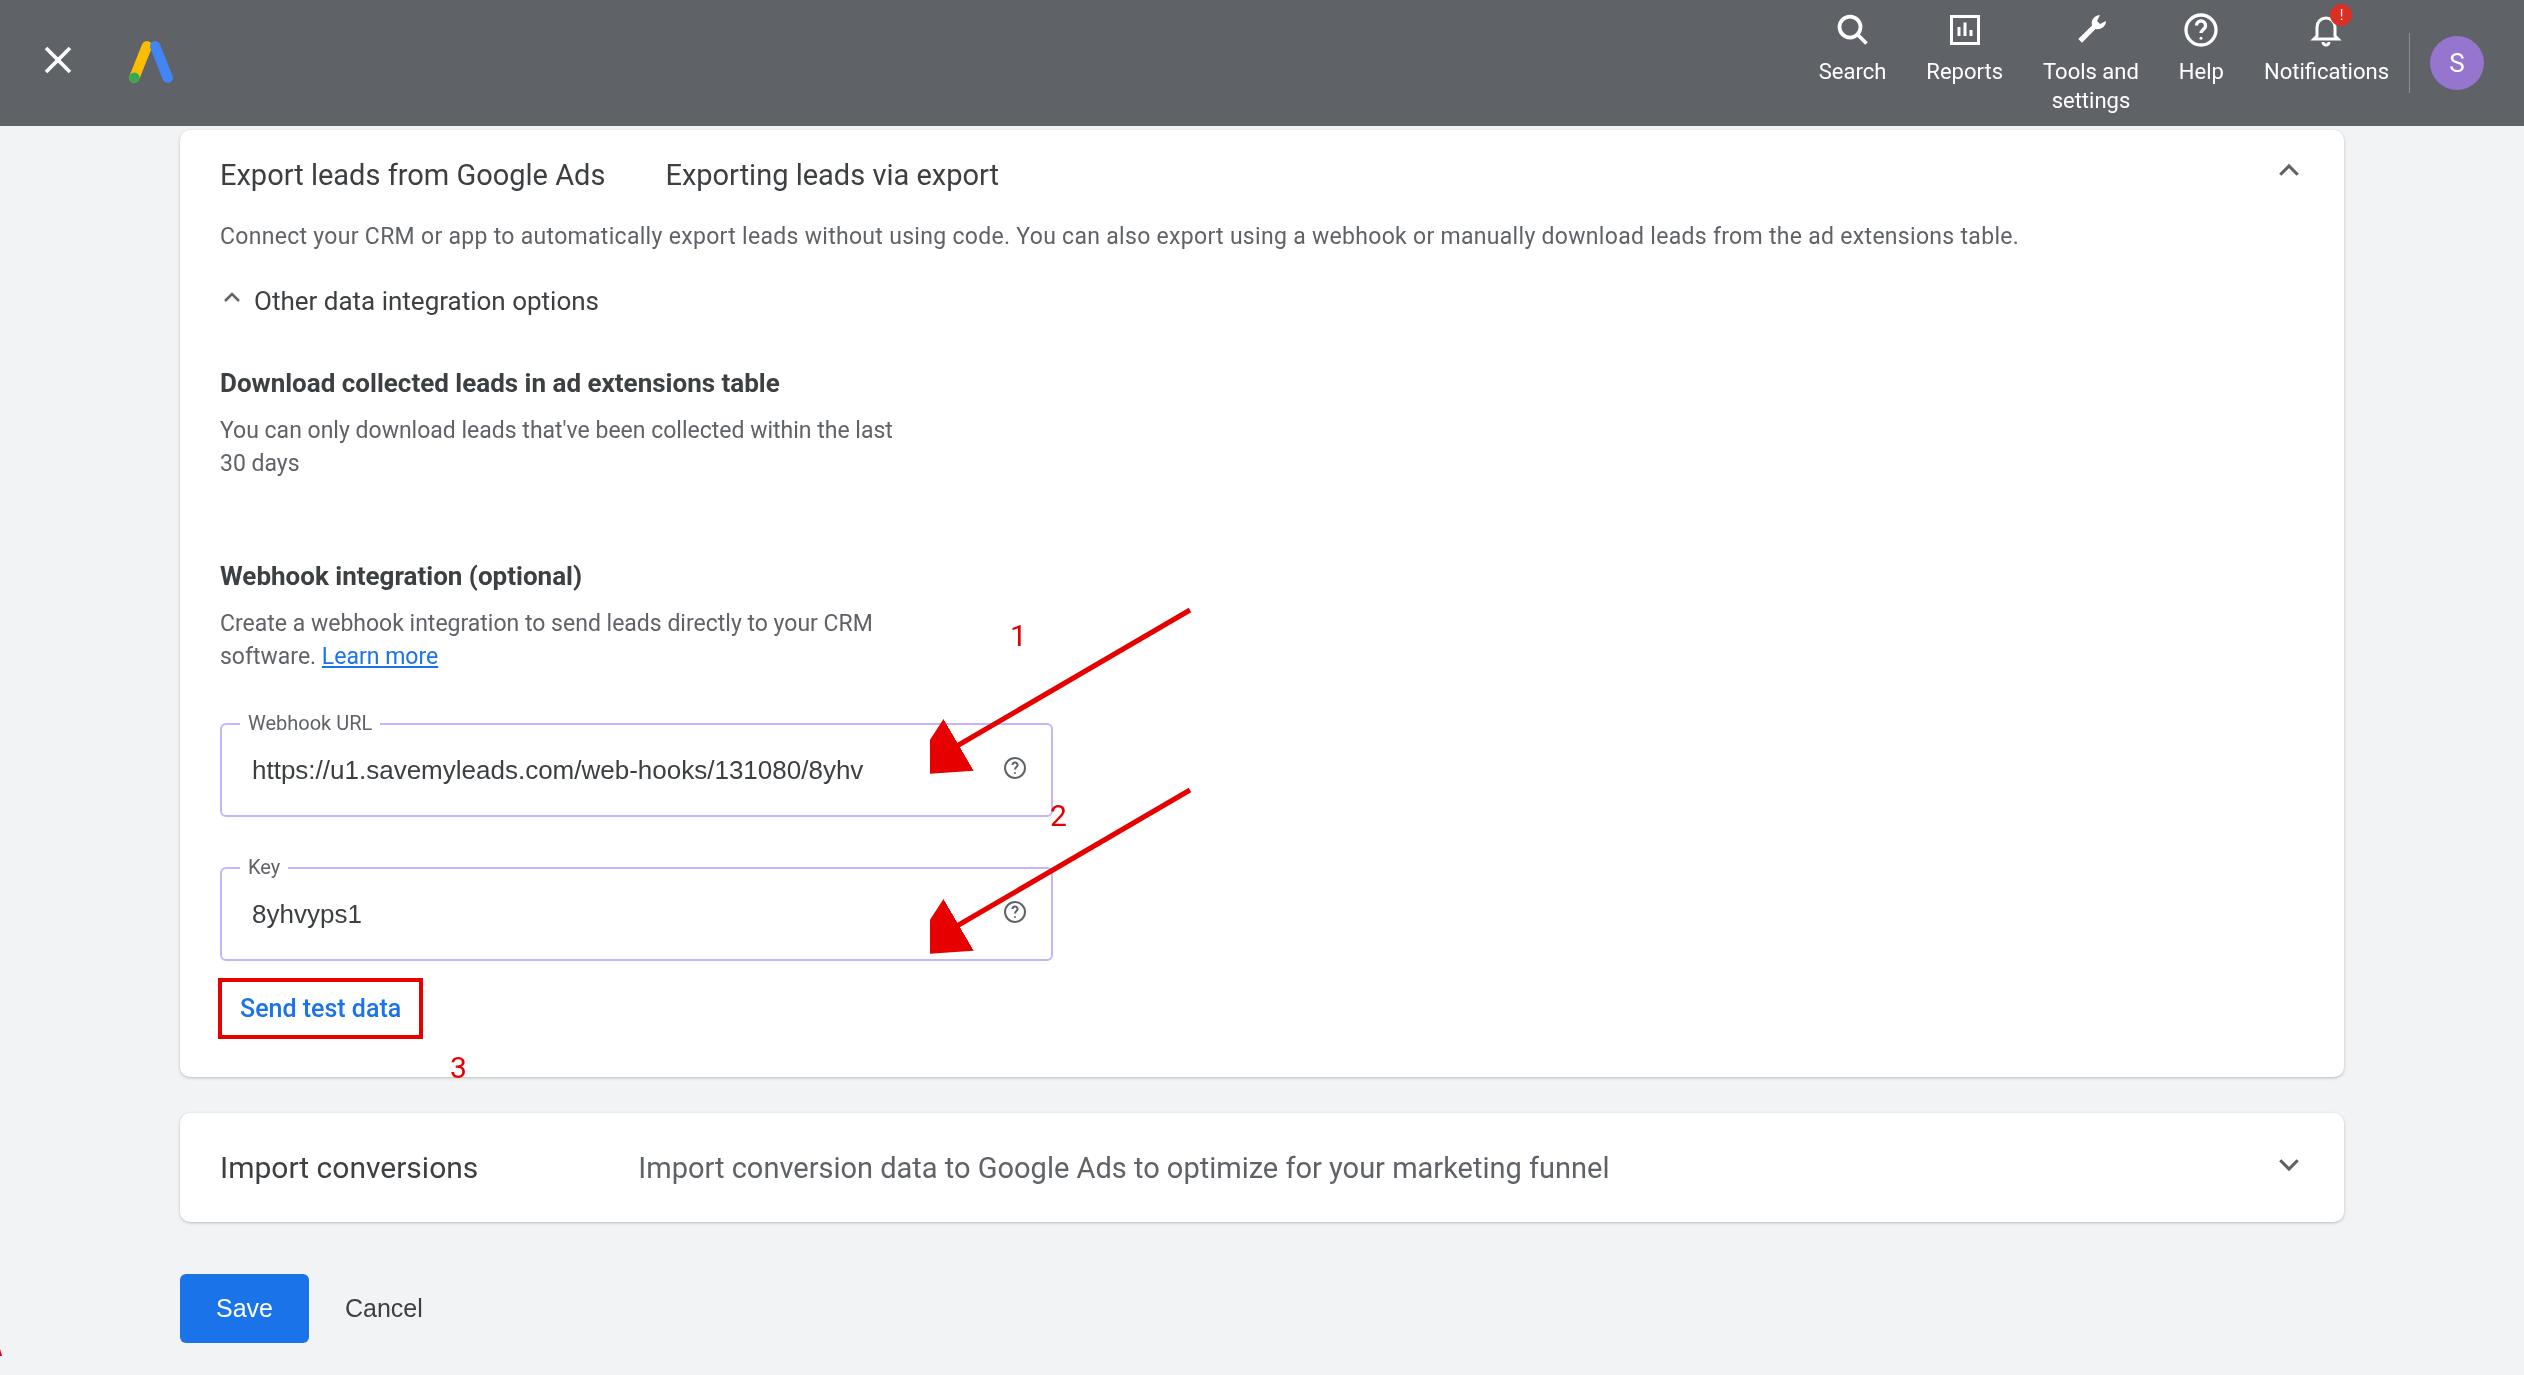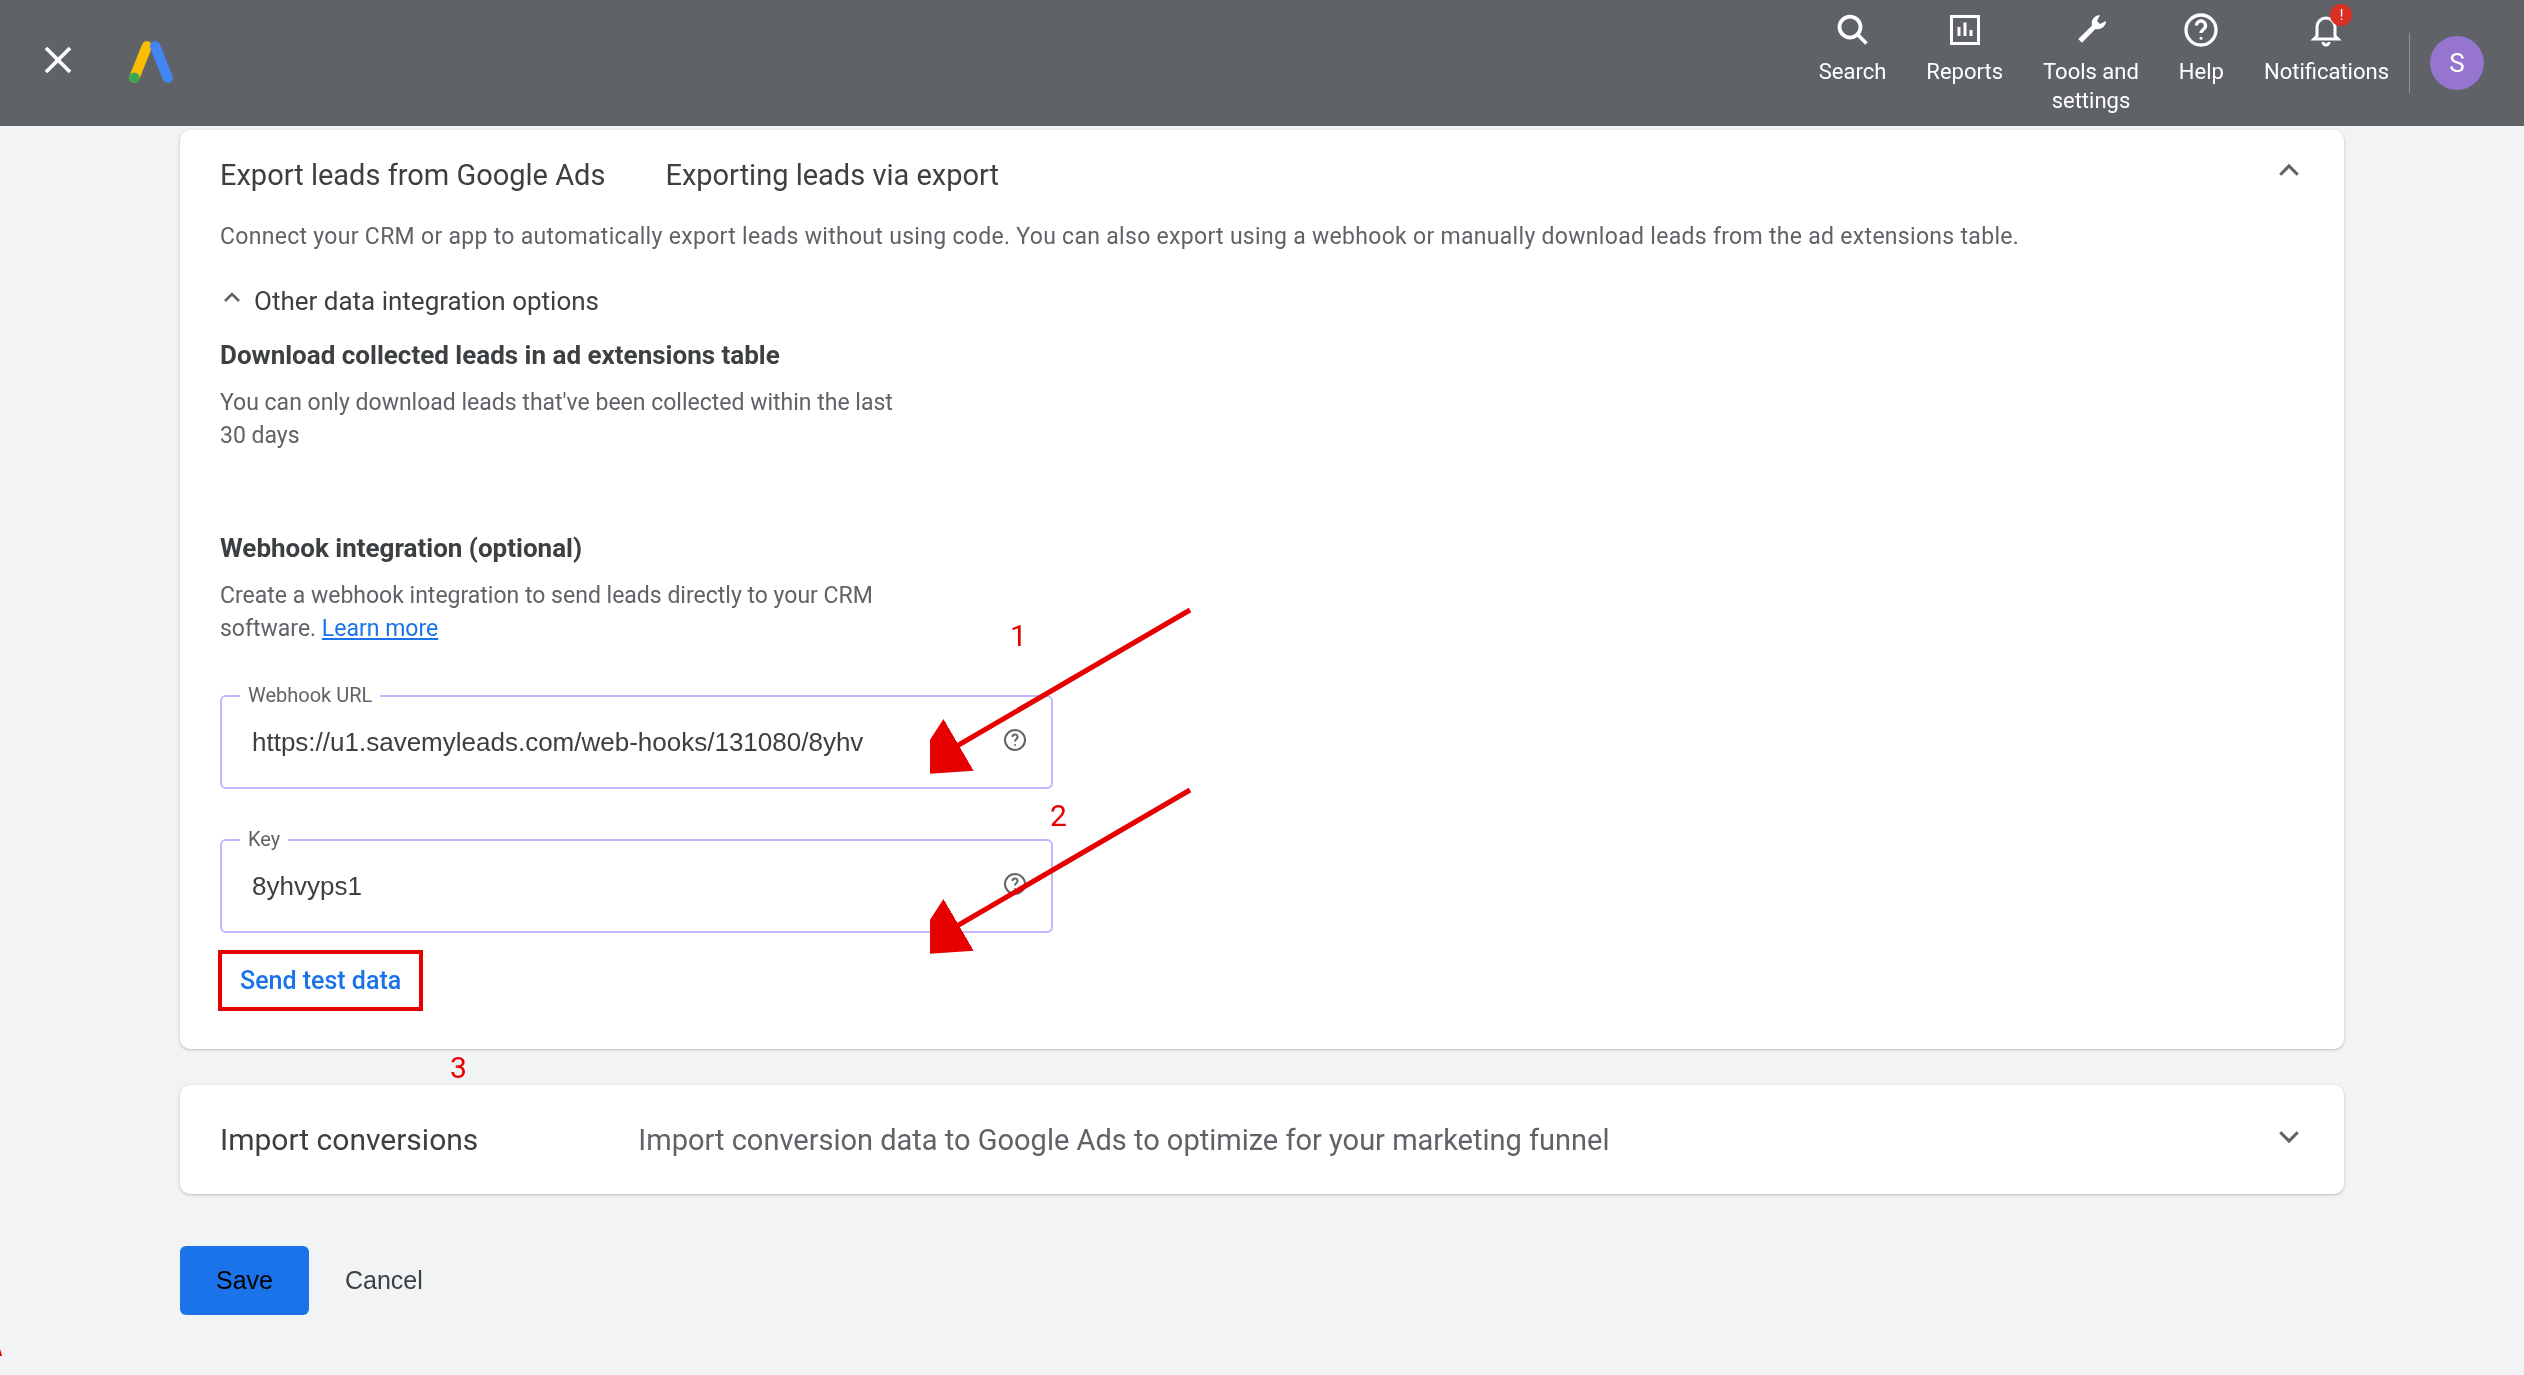--- a/index.html
+++ b/index.html
@@ -118,21 +118,21 @@
     color: #5f6368;
     margin-bottom: 36px;
     letter-spacing: 0.3px;
   }
   .sub-toggle {
     display:flex;
     align-items:center;
     gap: 10px;
     font-size: 26px;
     color: #3c4043;
-    margin-bottom: 24px;
+    margin-bottom: 52px;
     cursor:pointer;
   }
   .sub-chevron {
     font-size: 26px;
     color: #5f6368;
   }
   .section-heading {
     font-size: 26px;
     color: #3c4043;
     font-weight: 700;
@@ -223,21 +223,21 @@
     color: #5f6368;
     cursor:pointer;
   }
   .button-row {
     display:flex;
     align-items:center;
     gap: 36px;
   }
   .save-btn {
     background: #1a73e8;
-    color:#000000;
+    color:#ffffff;
     font-size: 25px;
     font-weight:500;
     border:none;
     border-radius: 6px;
     padding: 20px 36px;
     cursor:pointer;
   }
   .cancel-btn {
     background:none;
     border:none;

